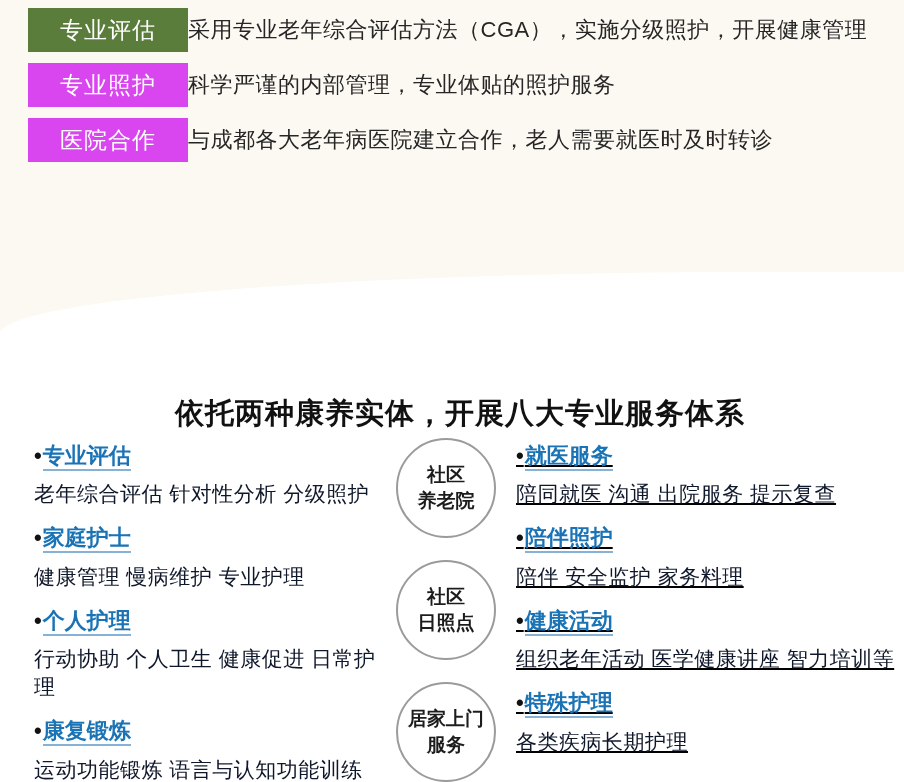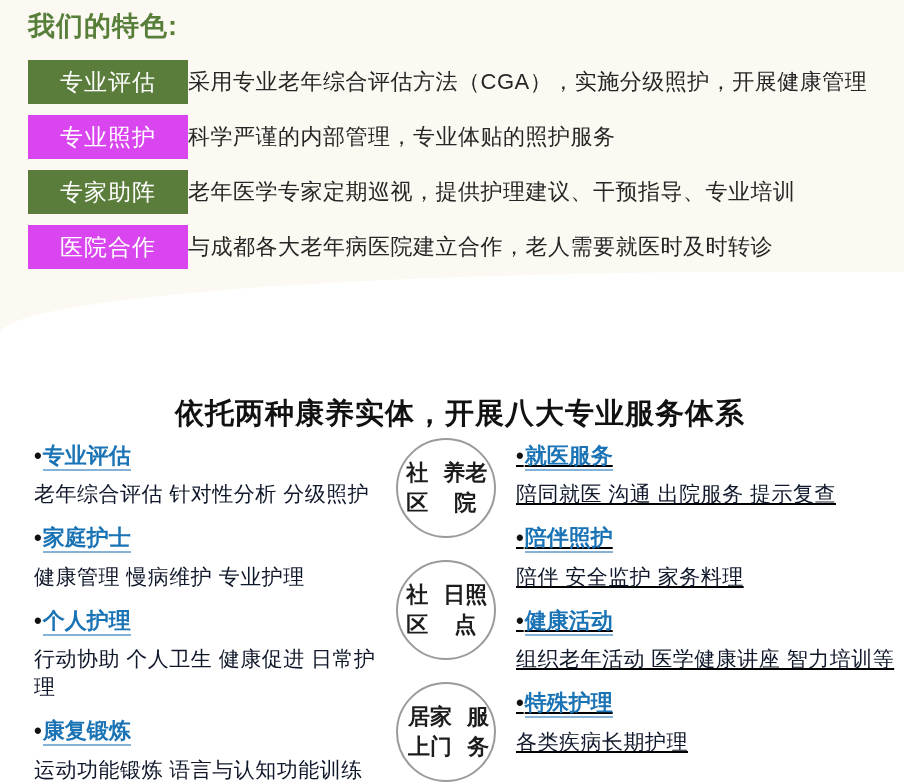--- a/index.html
+++ b/index.html
@@ -31,44 +31,39 @@
   .col-right{left:500px;width:404px;text-decoration:underline;}
 
   .svc-item{margin-bottom:17px;}
   .svc-head{font-size:22px;font-weight:bold;line-height:1.2;}
   .bullet{color:#111111;margin-right:1px;}
   .svc-link{color:#1a73b5;text-decoration:none;border-bottom:2px solid #85b2d6;padding-bottom:1px;cursor:pointer;}
   .svc-desc{margin-top:11px;font-size:21px;color:#0f172a;letter-spacing:0.5px;}
 
   .entity-circle{width:96px;height:96px;margin-bottom:22px;border-radius:50%;
     border:2px solid #9b9b9b;background:#ffffff;box-sizing:content-box;
-    display:flex;flex-direction:row;align-items:center;justify-content:center;
-    font-size:22px;font-weight:bold;color:#1c1c1c;line-height:1.35;text-align:center;}
+    display:flex;flex-direction:column;align-items:center;justify-content:center;
+    font-size:19px;font-weight:bold;color:#1c1c1c;line-height:1.35;text-align:center;}
 </style>
 </head>
 <body>
 
 <div class="page">
   <div class="top-band"></div>
   <div class="band-curve"></div>
 
   <div class="features">
-    <h1 class="features-heading">我们的特色:</h1>
 
     <div class="feature-row">
       <div class="feature-tag green">专业评估</div>
       <div class="feature-desc">采用专业老年综合评估方法（CGA），实施分级照护，开展健康管理</div>
     </div>
     <div class="feature-row">
       <div class="feature-tag blue">专业照护</div>
       <div class="feature-desc">科学严谨的内部管理，专业体贴的照护服务</div>
-    </div>
-    <div class="feature-row">
-      <div class="feature-tag green">专家助阵</div>
-      <div class="feature-desc">老年医学专家定期巡视，提供护理建议、干预指导、专业培训</div>
     </div>
     <div class="feature-row">
       <div class="feature-tag blue">医院合作</div>
       <div class="feature-desc">与成都各大老年病医院建立合作，老人需要就医时及时转诊</div>
     </div>
   </div>
 
   <h2 class="svc-title">依托两种康养实体，开展八大专业服务体系</h2>
 
   <div class="services">

